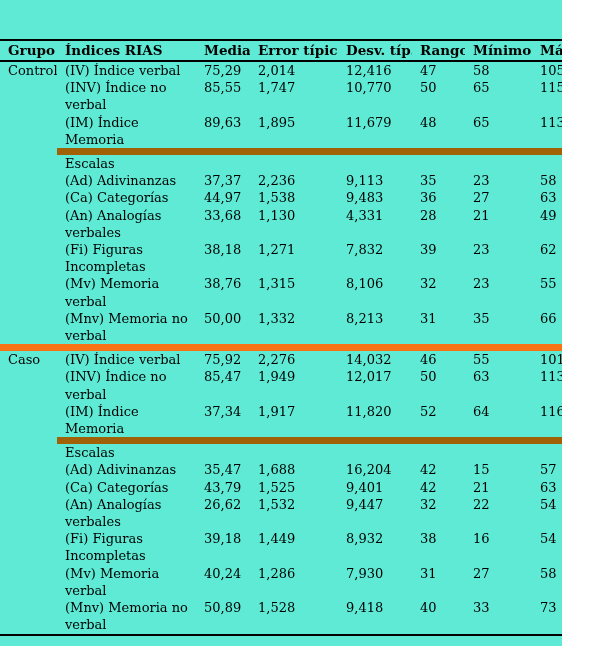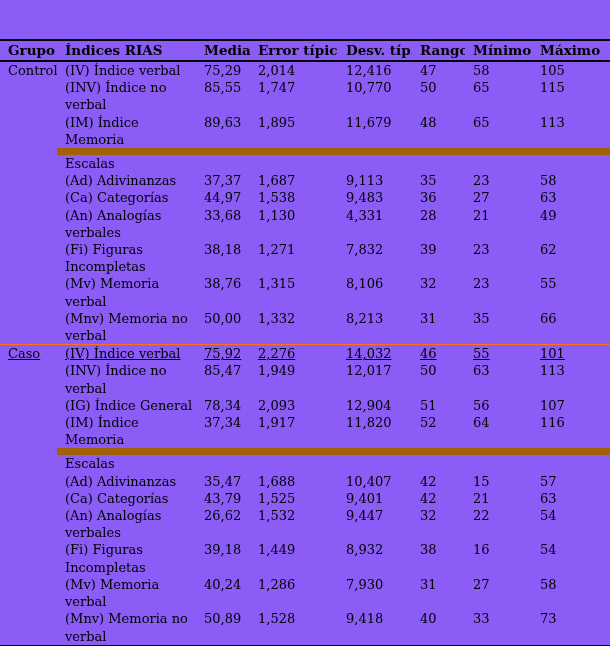--- a/index.html
+++ b/index.html
@@ -4,23 +4,23 @@
 <style>
   html, body {
     margin: 0;
     padding: 0;
     background: #ffffff;
     color: #000000;
     font-family: "DejaVu Serif", serif;
     font-size: 13px;
   }
   .page {
-    width: 610px;
+    width: 562px;
     height: 646px;
-    background: #8b5cf6;
+    background: #5eead4;
     box-sizing: border-box;
     padding-top: 39px;
     overflow: hidden;
   }
   table.stats {
     border-collapse: collapse;
     table-layout: fixed;
     width: 610px;
     border-top: 2px solid #000;
     border-bottom: 2px solid #000;
@@ -43,21 +43,21 @@
     overflow: hidden;
     white-space: nowrap;
   }
   td {
     padding: 0 0 0 8px;
     vertical-align: top;
     line-height: 17.2px;
     overflow: hidden;
   }
   td.label { white-space: pre-line; margin-left: 14px; }
-  tr.group-sep td { border-top: 1px solid #f97316; text-decoration: underline; }
+  tr.group-sep td { border-top: 7px solid #f97316; }
   td.sub-sep { border-top: 7px solid #a16207; }
 </style>
 </head>
 <body>
 
 <div class="page">
   <table class="stats">
     <colgroup>
       <col class="c-grupo">
         <col class="c-label">
@@ -120,21 +120,21 @@
           <td class="sub-sep"></td>
           <td class="sub-sep"></td>
           <td class="sub-sep"></td>
           <td class="sub-sep"></td>
           <td class="sub-sep"></td>
         </tr>
         <tr>
           <td></td>
           <td class="label">(Ad) Adivinanzas</td>
           <td>37,37</td>
-          <td>1,687</td>
+          <td>2,236</td>
           <td>9,113</td>
           <td>35</td>
           <td>23</td>
           <td>58</td>
         </tr>
         <tr>
           <td></td>
           <td class="label">(Ca) Categorías</td>
           <td>44,97</td>
           <td>1,538</td>
@@ -203,30 +203,20 @@
 verbal</td>
           <td>85,47</td>
           <td>1,949</td>
           <td>12,017</td>
           <td>50</td>
           <td>63</td>
           <td>113</td>
         </tr>
         <tr>
           <td></td>
-          <td class="label">(IG) Índice General</td>
-          <td>78,34</td>
-          <td>2,093</td>
-          <td>12,904</td>
-          <td>51</td>
-          <td>56</td>
-          <td>107</td>
-        </tr>
-        <tr>
-          <td></td>
           <td class="label">(IM) Índice
 Memoria</td>
           <td>37,34</td>
           <td>1,917</td>
           <td>11,820</td>
           <td>52</td>
           <td>64</td>
           <td>116</td>
         </tr>
         <tr>
@@ -237,21 +227,21 @@
           <td class="sub-sep"></td>
           <td class="sub-sep"></td>
           <td class="sub-sep"></td>
           <td class="sub-sep"></td>
         </tr>
         <tr>
           <td></td>
           <td class="label">(Ad) Adivinanzas</td>
           <td>35,47</td>
           <td>1,688</td>
-          <td>10,407</td>
+          <td>16,204</td>
           <td>42</td>
           <td>15</td>
           <td>57</td>
         </tr>
         <tr>
           <td></td>
           <td class="label">(Ca) Categorías</td>
           <td>43,79</td>
           <td>1,525</td>
           <td>9,401</td>

